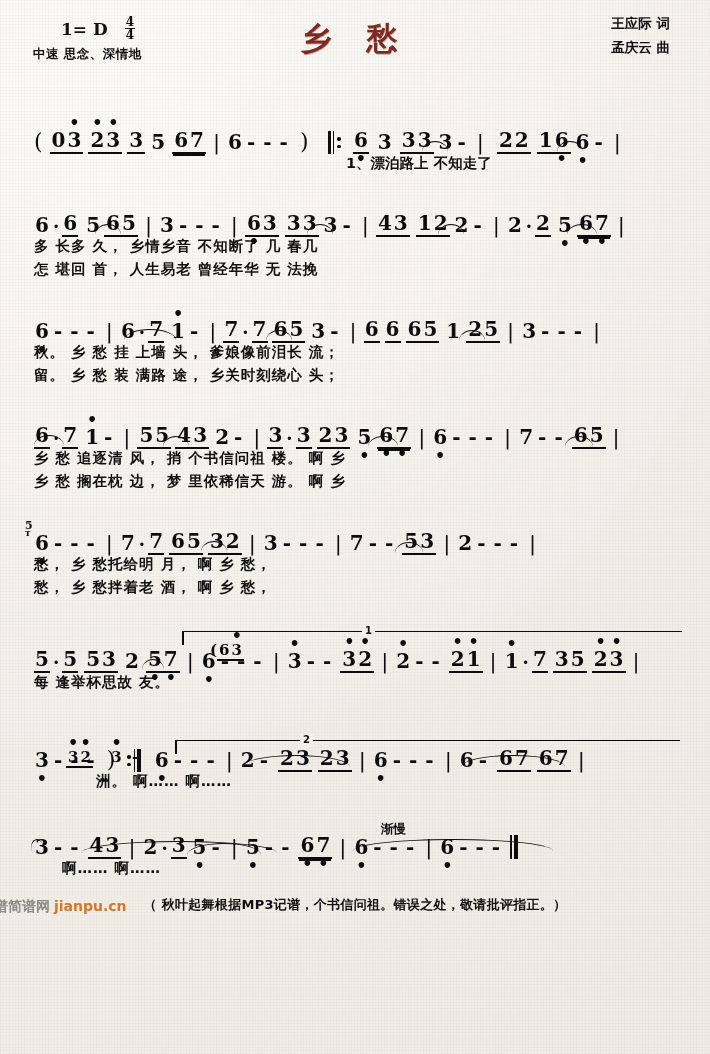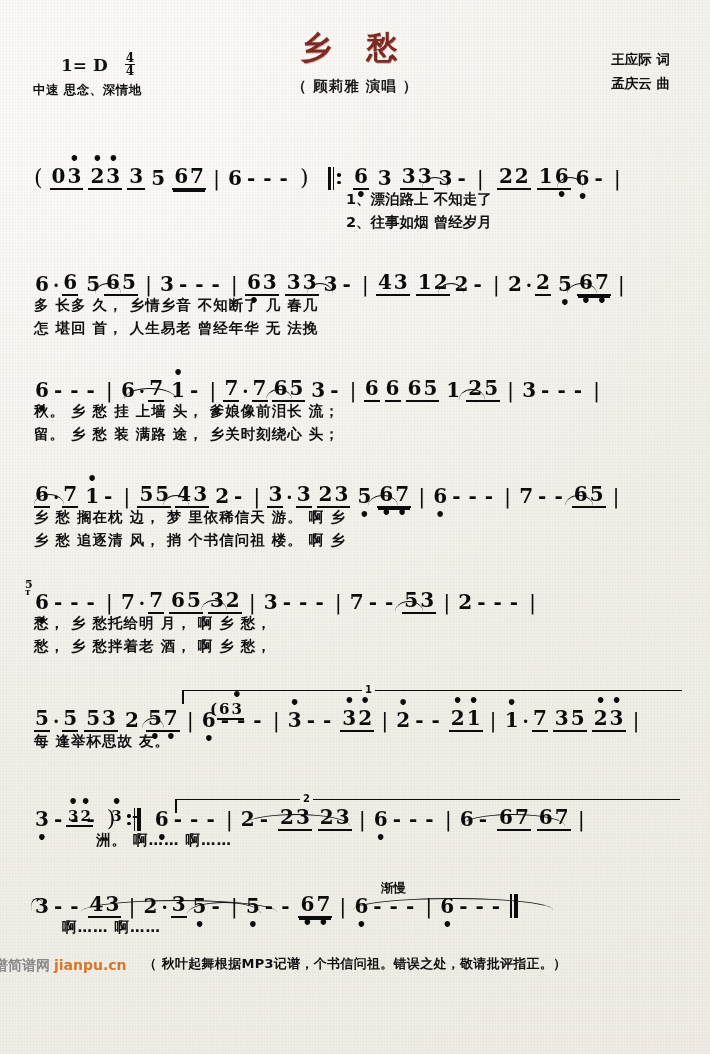--- a/index.html
+++ b/index.html
@@ -30,21 +30,21 @@
   #page > * { position: relative; z-index: 1; }
 
   
   .title {
     text-align: center;
     font-family: "DejaVu Serif", serif;
     font-weight: bold;
     font-size: 31px;
     letter-spacing: 12px;
     color: #7d2b22;
-    padding-top: 27px;
+    padding-top: 18px;
     text-shadow: 0.5px 0.5px 0 rgba(125,43,34,0.35);
   }
   .singer {
     text-align: center;
     font-size: 14.5px;
     font-weight: bold;
     color: #1a1a1a;
     margin-top: 8px;
     letter-spacing: 1px;
   }
@@ -183,21 +183,20 @@
   }
   .watermark .wm1 { color: #8a8a8a; }
   .watermark .wm2 { color: #d4772a; margin-left: 4px; }
 </style>
 </head>
 <body>
 
 <div id="page">
 
   <div class="title">乡 愁</div>
-  <div class="singer">（ 顾莉雅 演唱 ）</div>
 
   <div class="hdr-row">
     <div class="keyinfo">
       <div class="keyline">
         <span>1= D</span>
         <span class="frac">
           <span class="num">4</span>
           <span class="den">4</span>
         </span>
       </div>
@@ -258,24 +257,20 @@
           <span class="tie" style="width:26px;left:-14px;top:-13px"></span>
         </span>
       <span class="n oct-dn">6</span>
       <span class="dash">-</span>
       <span class="bar">|</span>
     </div>
     <div class="lyricrow">
       <span style="display:inline-block;width:312px"></span>
       <span>1、漂泊路上        不知走了</span>
     </div>
-    <div class="lyricrow">
-      <span style="display:inline-block;width:312px"></span>
-      <span>2、往事如烟        曾经岁月</span>
-    </div>
   </div>
 
   <div class="system" style="margin-top:18px;">
     <div class="staffrow">
       <span class="n">6</span>
       <span class="dot">·</span>
       <span class="n beam1">6</span>
       <span class="sp" style="width:7px"></span>
       <span class="n">5</span>
       <span class="sp" style="width:3px;position:relative">
@@ -420,24 +415,24 @@
       <span class="n">7</span>
       <span class="dash">-</span>
         <span class="dash">-</span>
       <span class="sp" style="width:5px;position:relative">
           <span class="tie" style="width:28px;left:-2px;top:-13px"></span>
         </span>
       <span class="n beam1"><span class="n">6</span><span class="n">5</span></span>
       <span class="bar">|</span>
     </div>
     <div class="lyricrow">
+      <span style="letter-spacing:1px">乡   愁   追逐清  风，   捎  个书信问祖    楼。     啊   乡</span>
+    </div>
+    <div class="lyricrow">
       <span style="letter-spacing:1px">乡   愁   搁在枕  边，   梦  里依稀信天    游。     啊   乡</span>
-    </div>
-    <div class="lyricrow">
-      <span style="letter-spacing:1px">乡   愁   追逐清  风，   捎  个书信问祖    楼。     啊   乡</span>
     </div>
   </div>
 
   <div class="system" style="margin-top:18px;">
     <div class="staffrow">
       <span class="n oct-dn" style="position:relative">
         <span class="grace">
           <span class="gn">5</span>
           <span class="gs">ᴛ</span>
         </span>6</span>

